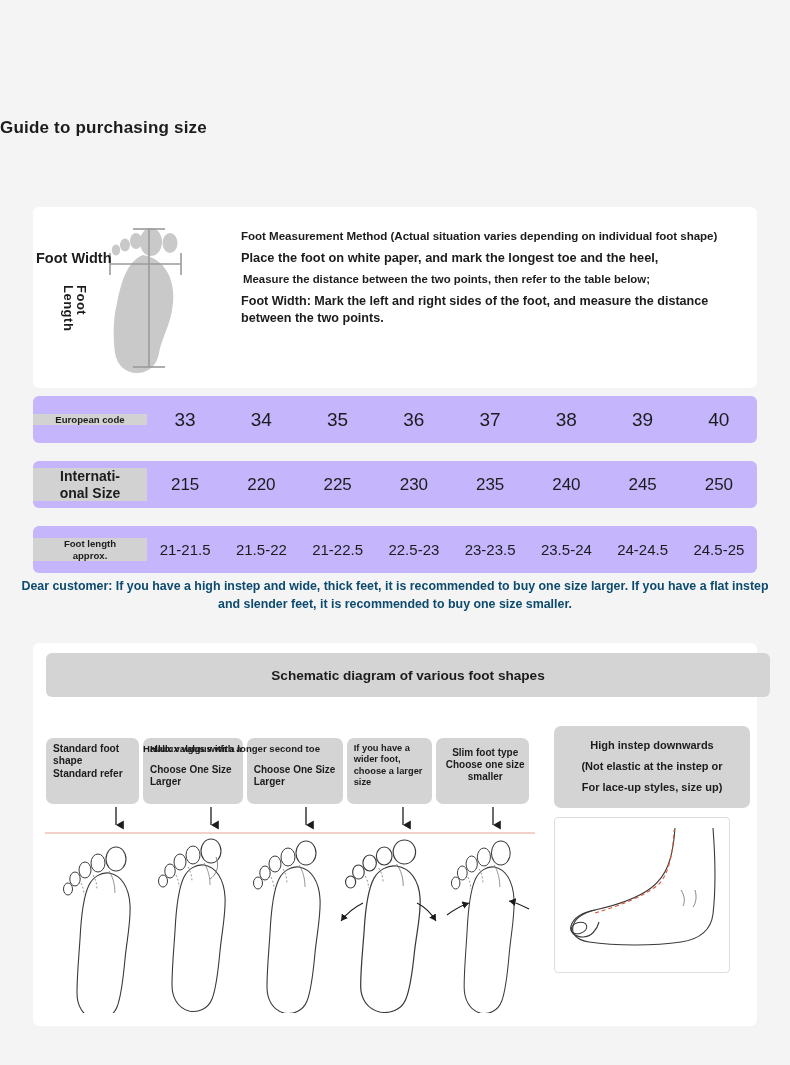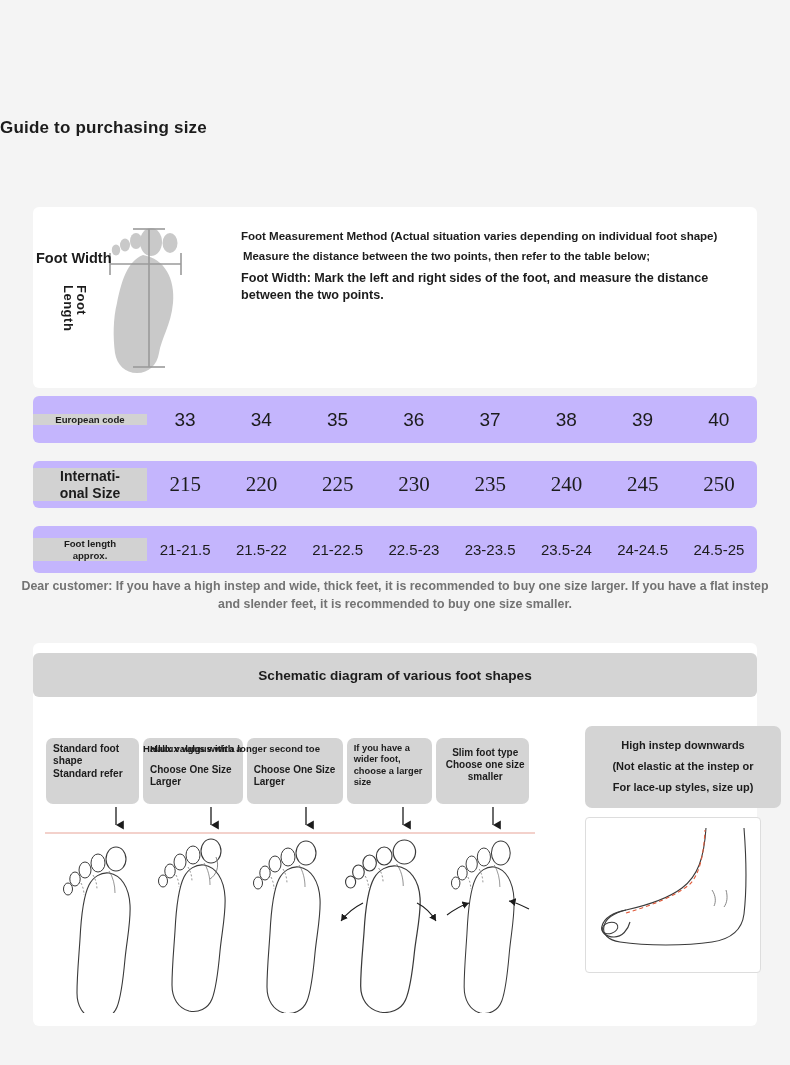--- a/index.html
+++ b/index.html
@@ -97,53 +97,53 @@
     flex: 1;
     display: flex;
     align-items: center;
   }
   .cell {
     flex: 1;
     text-align: center;
     font-weight: 300;
   }
   .cell.v-euro { font-size: 19px; }
-  .cell.v-intl { font-size: 21px; font-family: Liberation Serif, serif; }
+  .cell.v-intl { font-size: 17px; }
   .cell.v-len  { font-size: 15px; }
 
   .row-euro { top: 396px; }
   .row-intl { top: 461px; }
   .row-len  { top: 526px; }
 
   
   .advisory {
     position: absolute;
     left: 0; top: 578px;
     width: 790px;
     padding: 0 14px;
     text-align: center;
     font-size: 12.4px;
     font-weight: 600;
     line-height: 1.45;
-    color: #737373;
+    color: #0c4a6e;
   }
 
   
   .shapes-card {
     position: absolute;
     left: 33px;
     top: 643px;
     width: 724px;
     height: 383px;
     background: #fff;
     border-radius: 6px;
   }
   .shapes-header {
     position: absolute;
-    left: 0; top: 10px;
+    left: 13px; top: 10px;
     width: 724px;
     height: 44px;
     background: #d4d4d4;
     border-radius: 6px;
     display: flex;
     align-items: center;
     justify-content: center;
     font-size: 13.6px;
     font-weight: bold;
   }
@@ -194,21 +194,21 @@
     width: 280px;
     font-size: 9.6px;
     font-weight: 600;
     z-index: 3;
     pointer-events: none;
   }
 
   
   .instep-panel {
     position: absolute;
-    left: 552px; top: 83px;
+    left: 521px; top: 83px;
     width: 196px; height: 285px;
   }
   .instep-caption {
     background: #d4d4d4;
     border-radius: 7px;
     padding: 9px 6px 10px;
     text-align: center;
     line-height: 1.9;
   }
   .instep-caption div { font-size: 11px; font-weight: 700; }
@@ -254,20 +254,21 @@
       <line x1="77" y1="57" x2="148" y2="57" stroke="#9a9a9a" stroke-width="1.6"></line>
       <line x1="77" y1="46" x2="77" y2="68" stroke="#9a9a9a" stroke-width="1.6"></line>
       <line x1="148" y1="46" x2="148" y2="68" stroke="#9a9a9a" stroke-width="1.6"></line>
     </svg>
     <div class="foot-width-label">Foot Width</div>
     <div class="foot-length-label">Foot<br>Length</div>
   </div>
 
   <div class="instructions">
     <p class="ins-1">Foot Measurement Method (Actual situation varies depending on individual foot shape)</p>
+    <p class="ins-2">Place the foot on white paper, and mark the longest toe and the heel,</p>
     <p class="ins-3">Measure the distance between the two points, then refer to the table below;</p>
     <p class="ins-4">Foot Width: Mark the left and right sides of the foot, and measure the distance between the two points.</p>
   </div>
 </div>
 
 <div class="size-table row-euro" style="top:396px">
   <div class="trow">
     <div class="row-label small">European code</div>
     <div class="row-values">
       <div class="cell v-euro">33</div>

